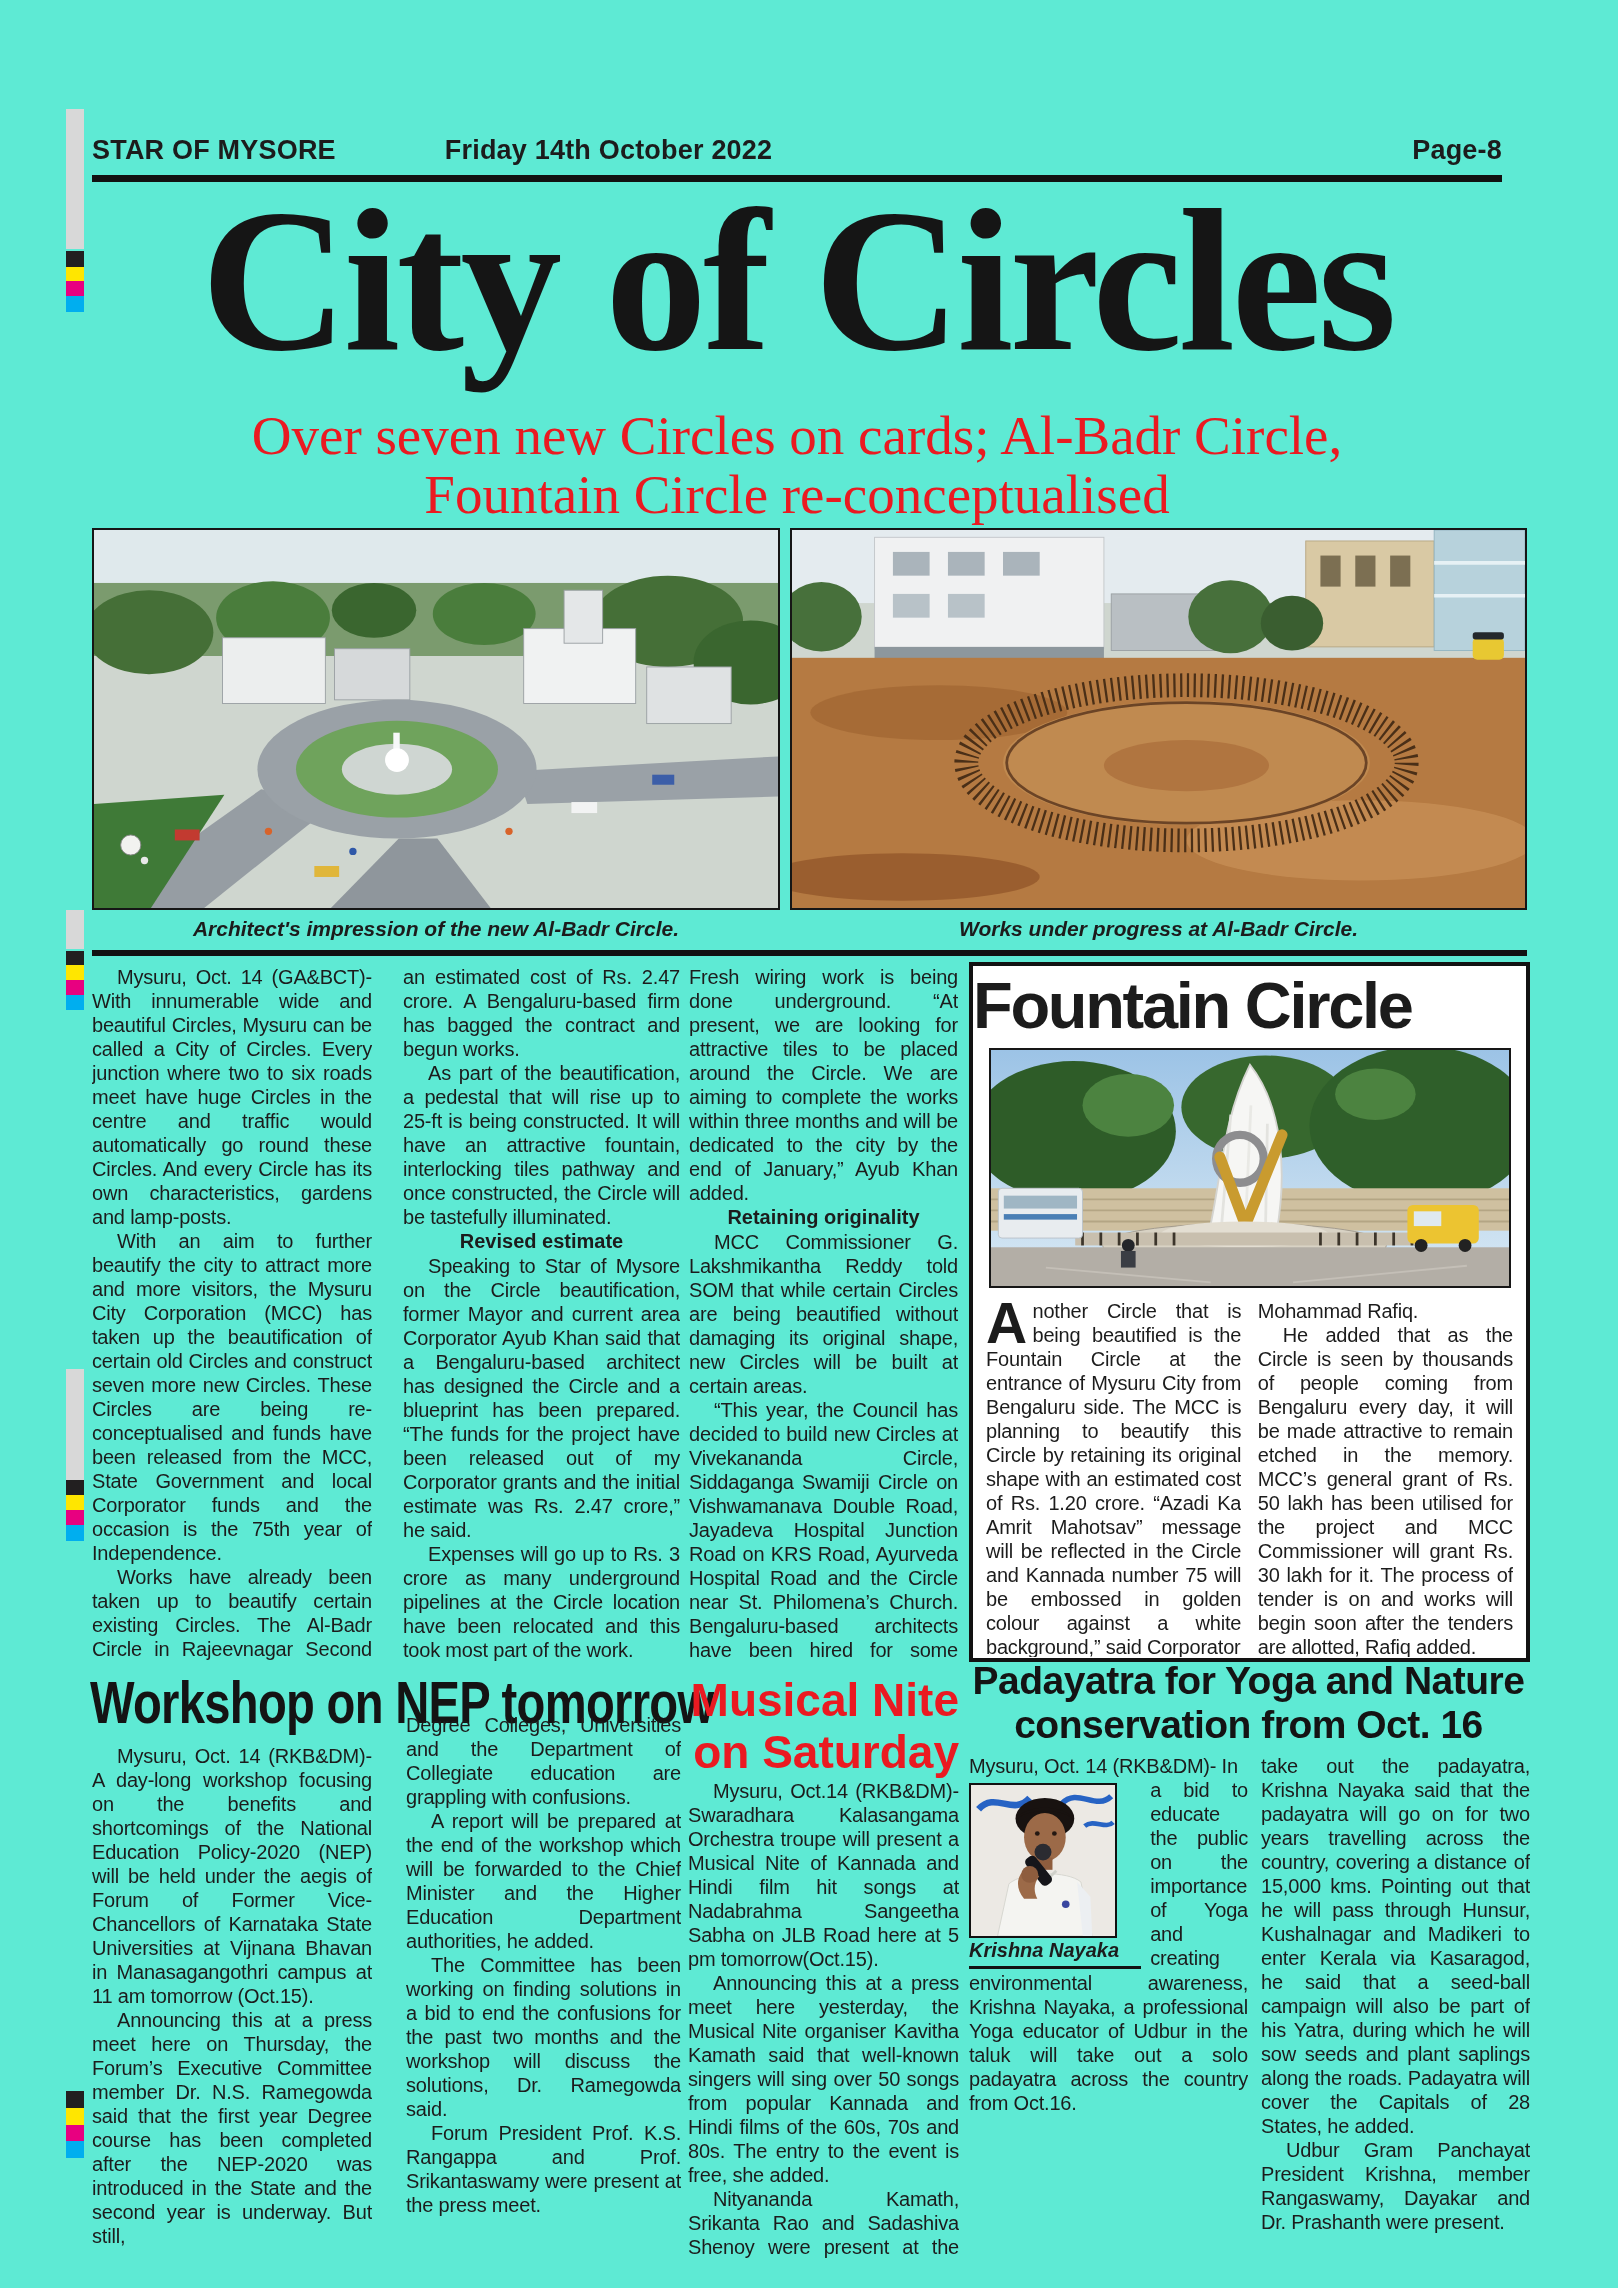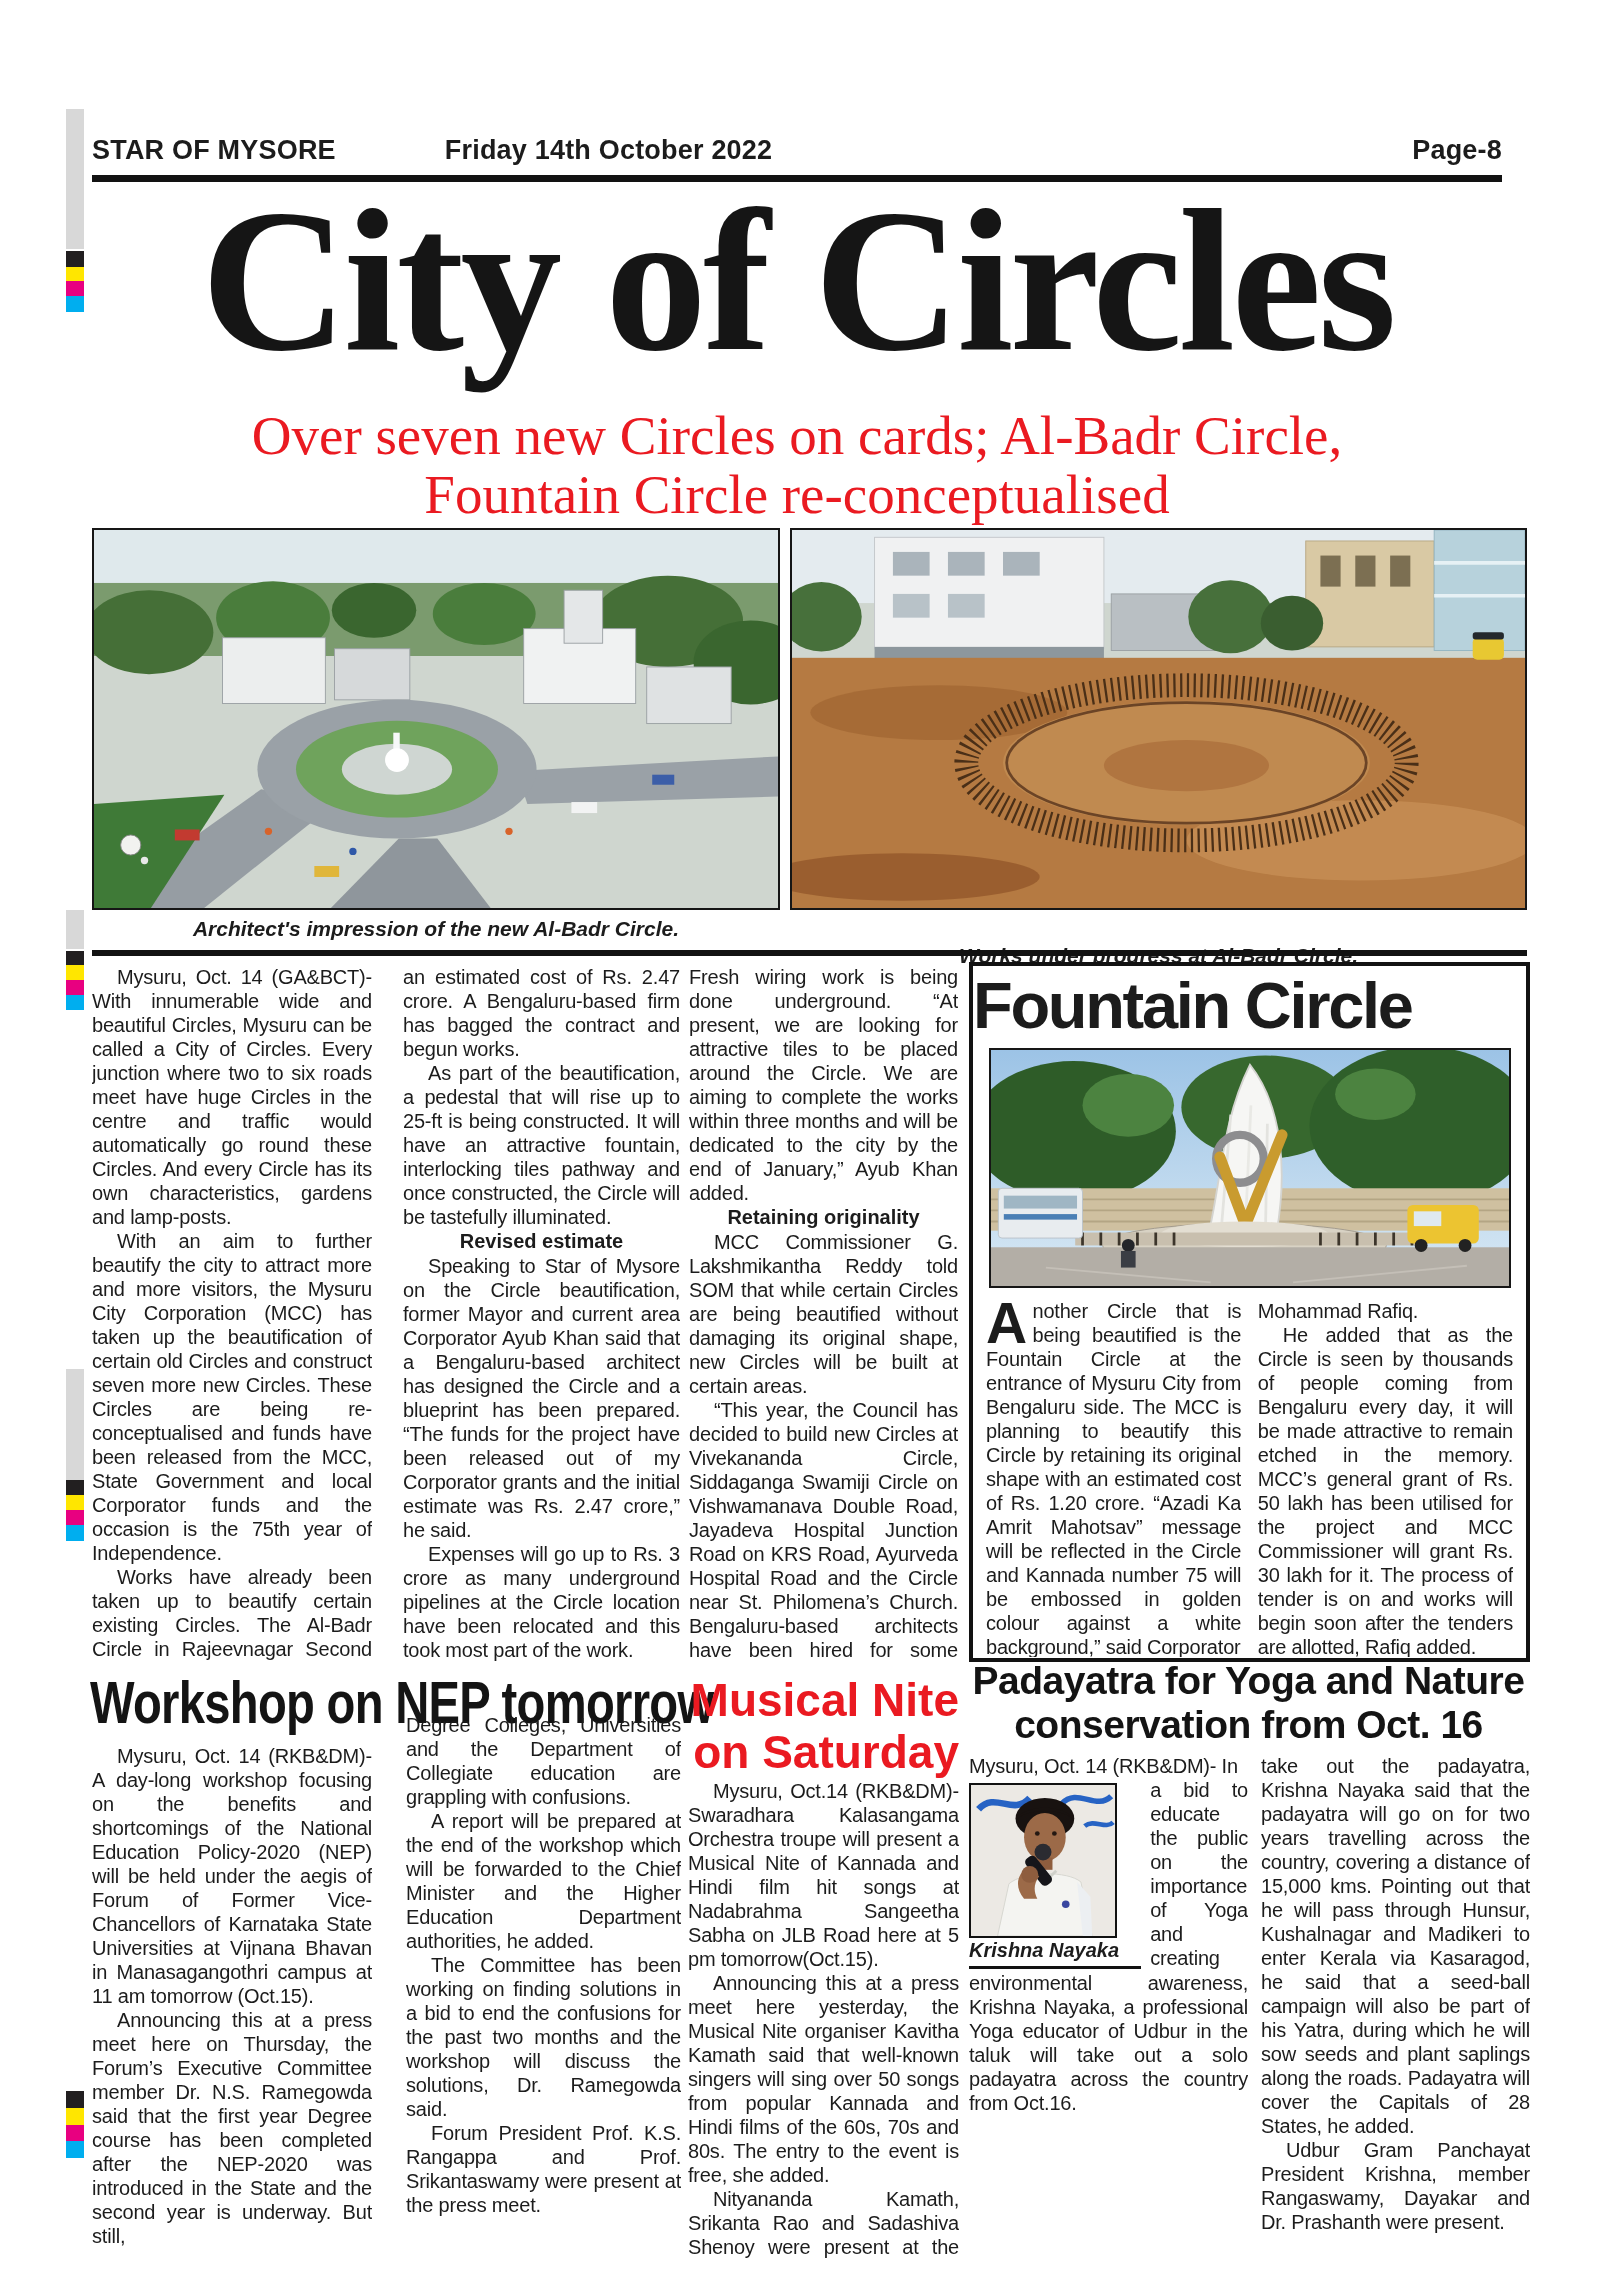--- a/index.html
+++ b/index.html
@@ -1,17 +1,17 @@
 <!DOCTYPE html>
 <html style="font-size:14.8px"><head>
 <meta charset="utf-8">
 <style>
   html,body { margin:0; padding:0; background:#e9e9e9; }
   #page {
-    position:relative; width:1619px; height:2289px; background:#ffffff;
+    position:relative; width:1619px; height:2289px; background:#5eead4;
     font-family:"Liberation Sans", sans-serif; color:#1c1c1c; overflow:hidden;
   }
   
   .reg { position:absolute; left:66px; width:17.5px; }
   .reg-gray { background:#d8d8d8; }
   .reg-k { background:#221f20; }
   .reg-y { background:#ffe600; }
   .reg-m { background:#e80080; }
   .reg-c { background:#00aeef; }
 
@@ -27,21 +27,21 @@
     letter-spacing:-3.7px; white-space:nowrap; color:#151515; }
   .sub-headline { position:absolute; left:92px; top:406px; width:1410px; text-align:center;
     font-family:"Liberation Serif", serif; font-size:55px; line-height:1.08; color:#ea1a21; }
 
   .photo { position:absolute; top:528px; height:382px; border:2.8px solid #161616; box-sizing:border-box; background:#cfd6cf; }
   .photo svg { display:block; width:100%; height:100%; }
   .photo1 { left:92px; width:688px; }
   .photo2 { left:790px; width:737px; }
   .caption { position:absolute; top:917px; text-align:center; font-weight:bold; font-style:italic; font-size:21px; }
   .caption1 { left:92px; width:688px; }
-  .caption2 { left:790px; width:737px;margin-top:27px; }
+  .caption2 { left:790px; width:737px; }
   .rule-mid { position:absolute; left:92px; top:950px; width:1435px; height:5.5px; background:#121212; }
 
   
   .bodytext p { margin:0; text-indent:25px; text-align:justify; font-size:20px; line-height:24px; letter-spacing:-0.2px; }
   .bodytext p.cont { text-indent:0; }
   .subhead { text-align:center; font-weight:bold; font-size:20px; line-height:25px; }
   .mcol { position:absolute; top:965px; height:698px; overflow:hidden; }
   .mcol1 { left:92px;  width:280px; }
   .mcol2 { left:403px;  width:277px; }
   .mcol3 { left:689px;  width:269px; }

